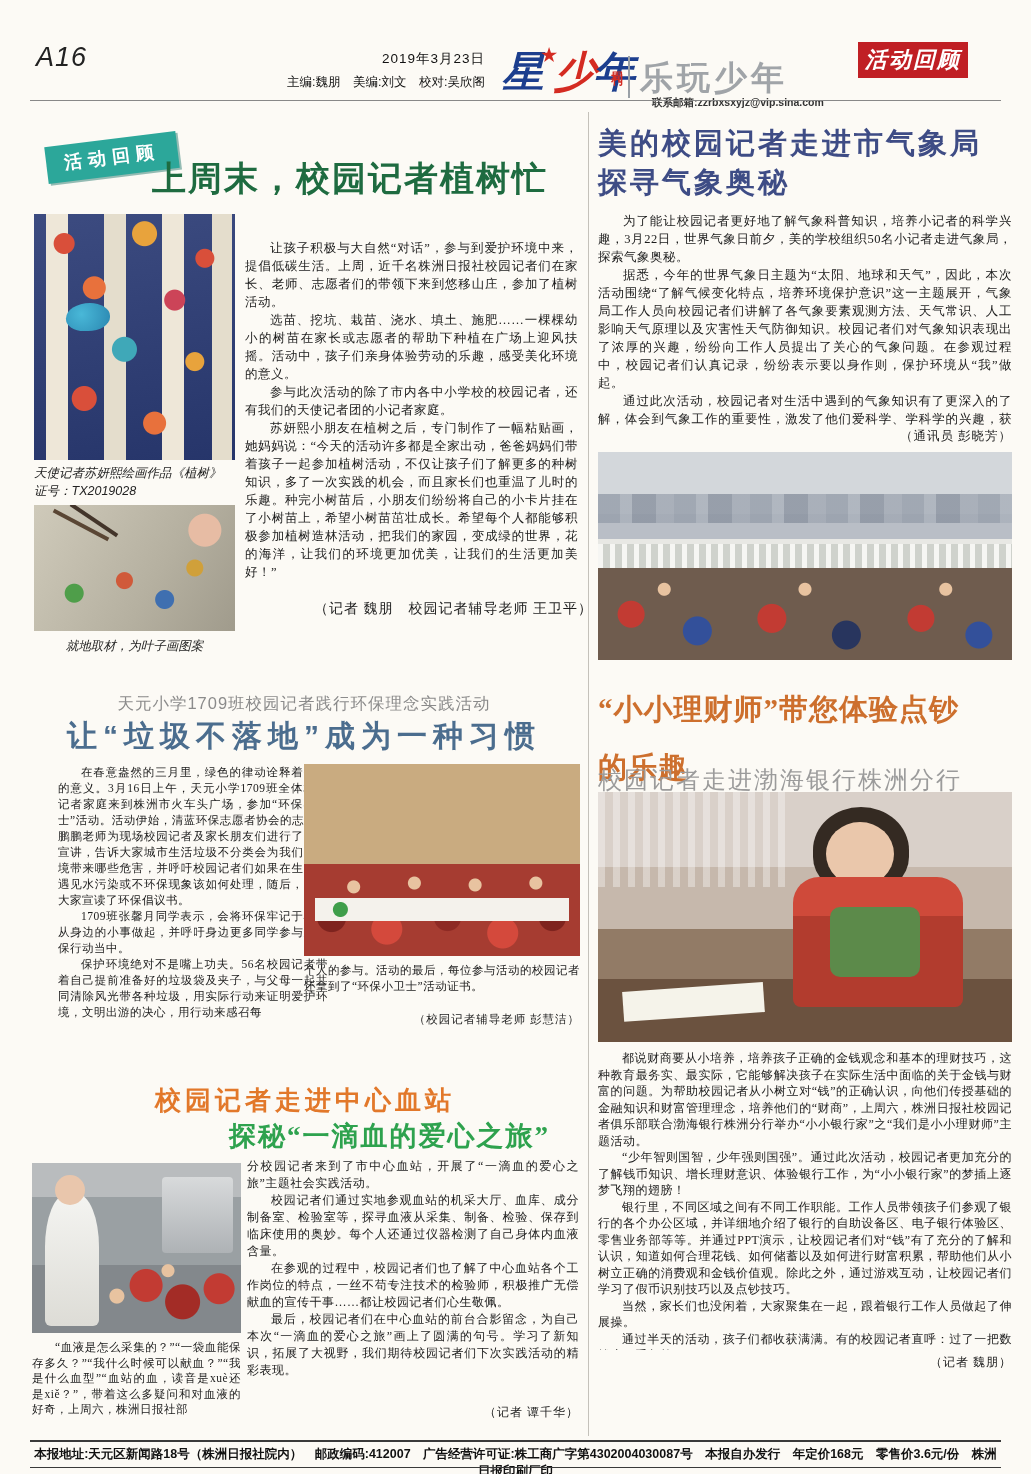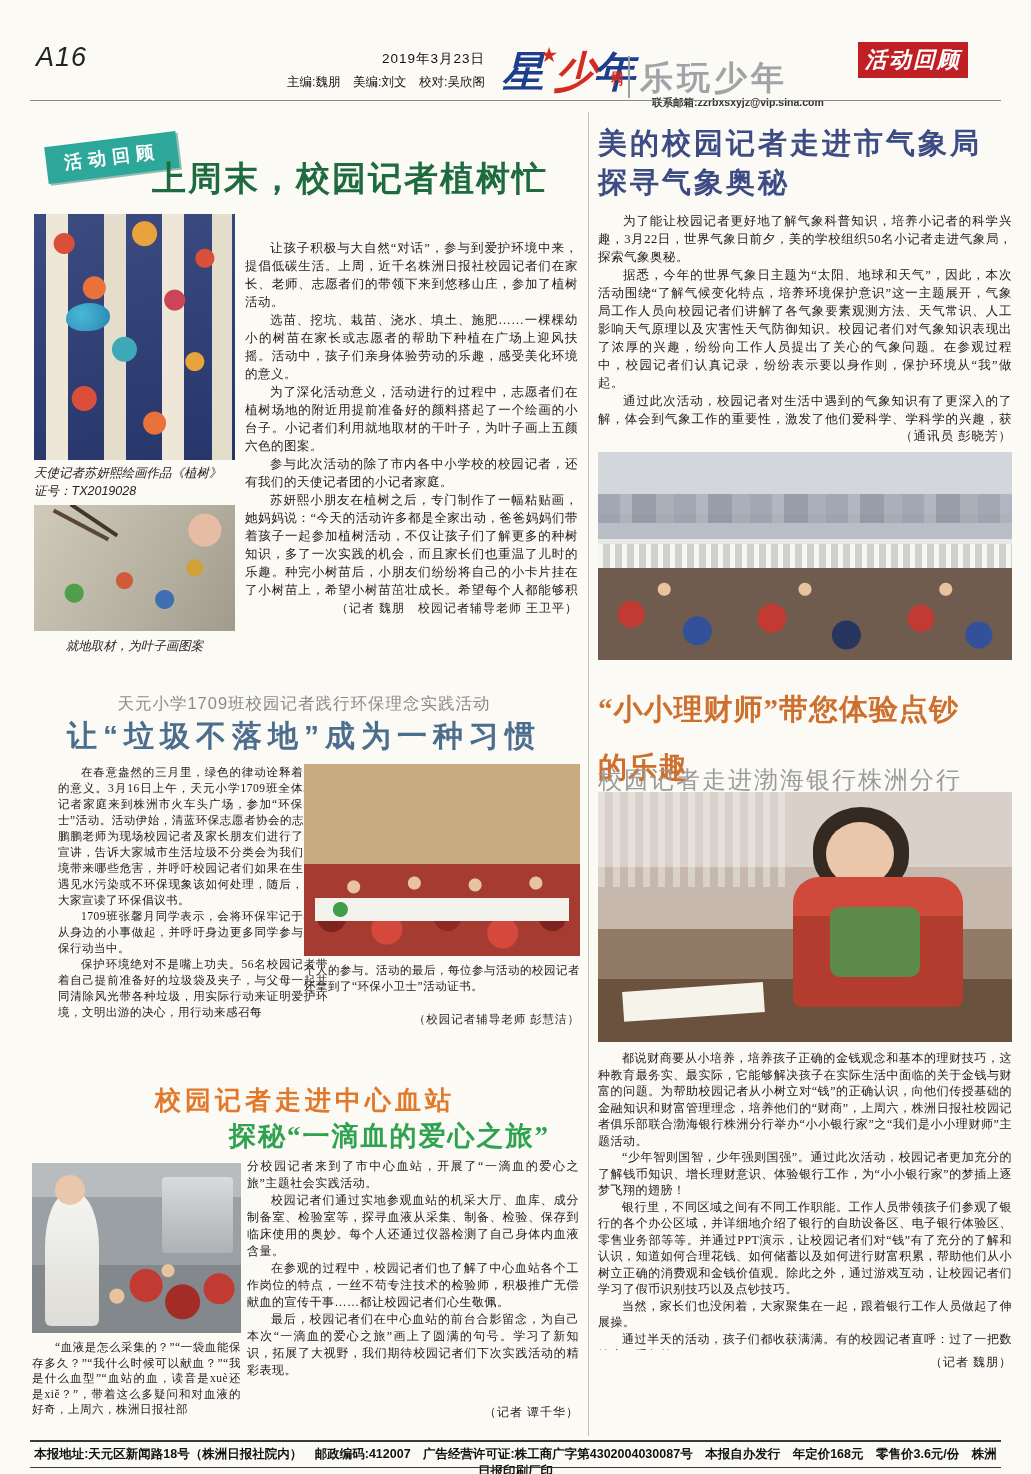--- a/index.html
+++ b/index.html
@@ -162,26 +162,25 @@
   </div>
   <div class="photo ph-leaf" style="left:34px;top:505px;width:201px;height:126px;">
     <div class="abs leaf-brush"></div>
     <div class="abs leaf-brush2"></div>
   </div>
   <div class="abs caption" style="left:34px;top:637px;width:201px;text-align:center;">就地取材，为叶子画图案</div>
 
   <div class="abs body-text serif" style="left:245px;top:239px;width:333px;height:360px;font-size:12.5px;line-height:18px;">
     <p>让孩子积极与大自然“对话”，参与到爱护环境中来，提倡低碳生活。上周，近千名株洲日报社校园记者们在家长、老师、志愿者们的带领下来到悠移山庄，参加了植树活动。</p>
     <p>选苗、挖坑、栽苗、浇水、填土、施肥……一棵棵幼小的树苗在家长或志愿者的帮助下种植在广场上迎风扶摇。活动中，孩子们亲身体验劳动的乐趣，感受美化环境的意义。</p>
-    <p>为了深化活动意义，活动进行的过程中，志愿者们在植树场地的附近用提前准备好的颜料搭起了一个绘画的小台子。小记者们利用就地取材的干叶子，为叶子画上五颜六色的图案。</p>
     <p>参与此次活动的除了市内各中小学校的校园记者，还有我们的天使记者团的小记者家庭。</p>
     <p>苏妍熙小朋友在植树之后，专门制作了一幅粘贴画，她妈妈说：“今天的活动许多都是全家出动，爸爸妈妈们带着孩子一起参加植树活动，不仅让孩子们了解更多的种树知识，多了一次实践的机会，而且家长们也重温了儿时的乐趣。种完小树苗后，小朋友们纷纷将自己的小卡片挂在了小树苗上，希望小树苗茁壮成长。希望每个人都能够积极参加植树造林活动，把我们的家园，变成绿的世界，花的海洋，让我们的环境更加优美，让我们的生活更加美好！”</p>
 
   </div>
-  <div class="abs byline serif" style="left:245px;top:600px;width:333px;font-size:12px;">（记者 魏朋　校园记者辅导老师 王卫平）</div>
+  <div class="abs byline serif" style="left:260px;top:600px;width:333px;font-size:14px;">（记者 魏朋　校园记者辅导老师 王卫平）</div>
 
   <div class="abs t2-kicker">天元小学1709班校园记者践行环保理念实践活动</div>
   <div class="abs t2-title">让“垃圾不落地”成为一种习惯</div>
 
   <div class="abs body-text serif" style="left:30px;top:764px;width:270px;height:274px;font-size:11.5px;line-height:16px;margin-left:28px;">
     <p>在春意盎然的三月里，绿色的律动诠释着生命的意义。3月16日上午，天元小学1709班全体校园记者家庭来到株洲市火车头广场，参加“环保小卫士”活动。活动伊始，清蓝环保志愿者协会的志愿者鹏鹏老师为现场校园记者及家长朋友们进行了知识宣讲，告诉大家城市生活垃圾不分类会为我们的环境带来哪些危害，并呼吁校园记者们如果在生活中遇见水污染或不环保现象该如何处理，随后，带领大家宣读了环保倡议书。</p>
     <p>1709班张馨月同学表示，会将环保牢记于心，从身边的小事做起，并呼吁身边更多同学参与到环保行动当中。</p>
     <p>保护环境绝对不是嘴上功夫。56名校园记者带着自己提前准备好的垃圾袋及夹子，与父母一起共同清除风光带各种垃圾，用实际行动来证明爱护环境，文明出游的决心，用行动来感召每</p>
   </div>
 

